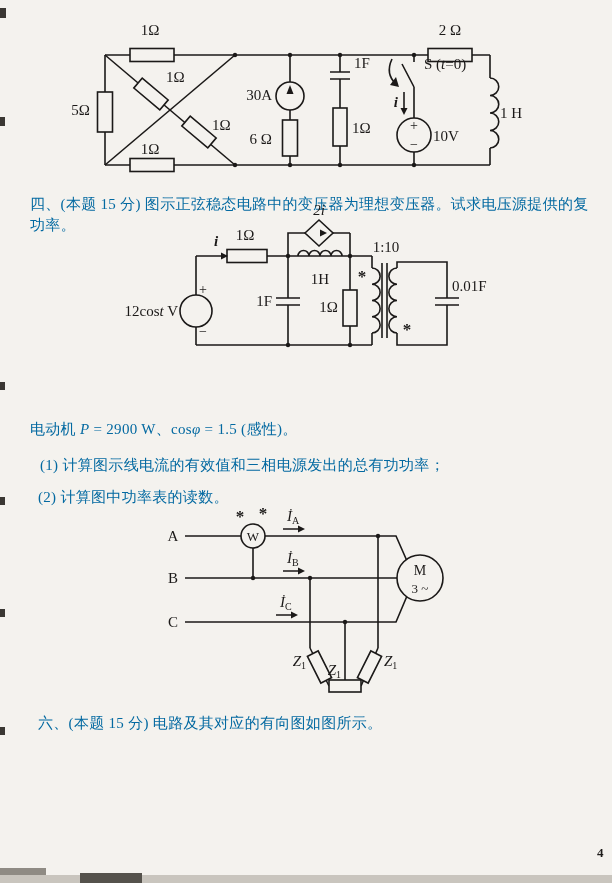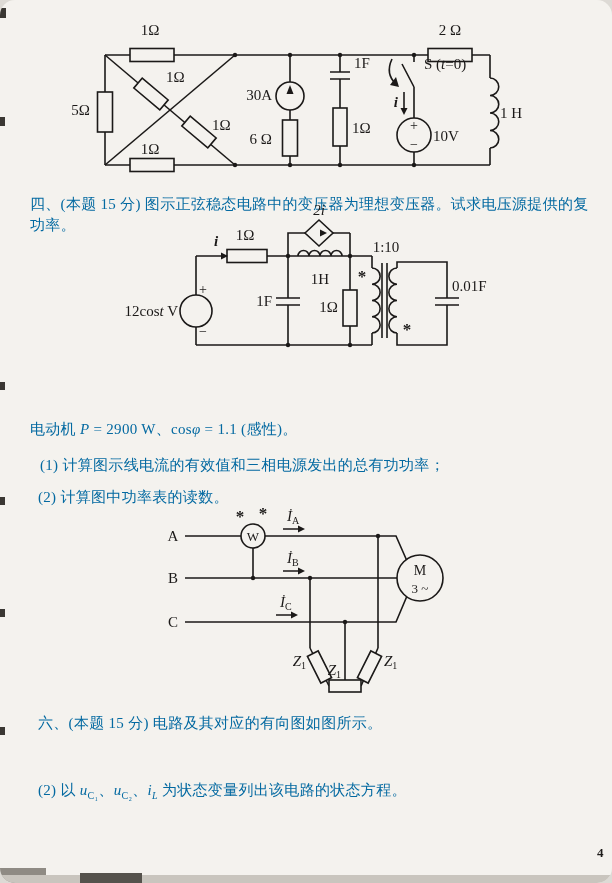--- a/index.html
+++ b/index.html
@@ -1,18 +1,18 @@
 <!DOCTYPE html>
 <html><head>
 <meta charset="utf-8">
 <style>
   * { margin:0; padding:0; box-sizing:border-box; }
   html,body { width:612px; }
   body { background:#dddad5; font-family:"Liberation Serif", serif; }
-  .page { position:relative; width:612px; height:883px; background:#f4f2ee; overflow:hidden; color:#1e1c1a;border-radius:15px; }
+  .page { position:relative; width:612px; height:883px; background:#f4f2ee; overflow:hidden; color:#1e1c1a; }
   .txt { position:absolute; font-size:15px; line-height:1.4; letter-spacing:0.3px; color:#0369a1; }
   .it { font-style:italic; }
   sub { font-size:10px; }
   .csvg { position:absolute; left:0; }
   .w { stroke:#1b1918; stroke-width:1.6; fill:none; }
   .bx { fill:#f4f2ee; stroke:#1b1918; stroke-width:1.6; }
   .dot { fill:#1b1918; stroke:none; }
   .ah { fill:#1b1918; stroke:none; }
   svg text { font-family:"Liberation Serif", serif; fill:#1b1918; font-size:15px; }
   .t13 { font-size:13px; } .t14 { font-size:14px; } .t17 { font-size:17px; font-weight:bold; }
@@ -119,21 +119,21 @@
     <text x="319" y="10" text-anchor="middle" class="it">2i</text>
     <text x="320" y="79" text-anchor="middle">1H</text>
     <text x="272" y="101" text-anchor="end">1F</text>
     <text x="338" y="107" text-anchor="end">1Ω</text>
     <text x="386" y="47" text-anchor="middle">1:10</text>
     <text x="362" y="77" text-anchor="middle" class="t17">*</text>
     <text x="407" y="130" text-anchor="middle" class="t17">*</text>
     <text x="452" y="86" text-anchor="start">0.01F</text>
   </svg>
 
-  <div class="txt" style="top:419px;left:30px;width:570px"><span>电动机 </span><span class="it">P</span><span> = 2900 W、cos</span><span class="it">φ</span><span> = 1.1 (感性)。</span></div>
+  <div class="txt" style="top:419px;left:30px;width:570px"><span>电动机 </span><span class="it">P</span><span> = 2900 W、cos</span><span class="it">φ</span><span> = 1.5 (感性)。</span></div>
   <div class="txt" style="top:455px;left:40px;width:560px">(1) 计算图示线电流的有效值和三相电源发出的总有功功率；</div>
   <div class="txt" style="top:487px;left:38px;width:560px">(2) 计算图中功率表的读数。</div>
 
   <svg class="csvg" style="top:505px" width="612" height="205" viewBox="0 0 612 205">
     <g class="w">
       <path d="M185 31 H241 M265 31 H396 L407 56"></path>
       <path d="M253 43 V73"></path>
       <path d="M185 73 H397"></path>
       <path d="M185 117 H396 L407 91"></path>
       <path d="M310 73 V143"></path>
@@ -167,21 +167,20 @@
     <text x="287" y="58" text-anchor="start"><tspan class="it">İ</tspan><tspan class="svgsub" dy="3">B</tspan></text>
     <text x="280" y="102" text-anchor="start"><tspan class="it">İ</tspan><tspan class="svgsub" dy="3">C</tspan></text>
     <text x="420" y="70" text-anchor="middle" class="t14">M</text>
     <text x="420" y="88" text-anchor="middle" class="t13">3 ~</text>
     <text x="306" y="161" text-anchor="end"><tspan class="it">Z</tspan><tspan class="svgsub" dy="3">1</tspan></text>
     <text x="384" y="161" text-anchor="start"><tspan class="it">Z</tspan><tspan class="svgsub" dy="3">1</tspan></text>
     <text x="341" y="170" text-anchor="end"><tspan class="it">Z</tspan><tspan class="svgsub" dy="3">1</tspan></text>
   </svg>
 
   <div class="txt" style="top:713px;left:38px;width:565px">六、(本题 15 分) 电路及其对应的有向图如图所示。</div>
-  <div class="txt" style="top:780px;left:38px;width:560px"><span>(2) 以 </span><span class="it">u</span><sub>C₁</sub><span>、</span><span class="it">u</span><sub>C₂</sub><span>、</span><span class="it">i</span><sub class="it">L</sub><span> 为状态变量列出该电路的状态方程。</span></div>
 
   <div class="pagenum" style="top:845px;left:597px">4</div>
 
   <div>
     <div class="artifact" style="left:0;top:8px;width:6px;height:10px"></div>
     <div class="artifact" style="left:0;top:117px;width:5px;height:9px"></div>
     <div class="artifact" style="left:0;top:382px;width:5px;height:8px"></div>
     <div class="artifact" style="left:0;top:497px;width:5px;height:8px"></div>
     <div class="artifact" style="left:0;top:609px;width:5px;height:8px"></div>
     <div class="artifact" style="left:0;top:727px;width:5px;height:8px"></div>

